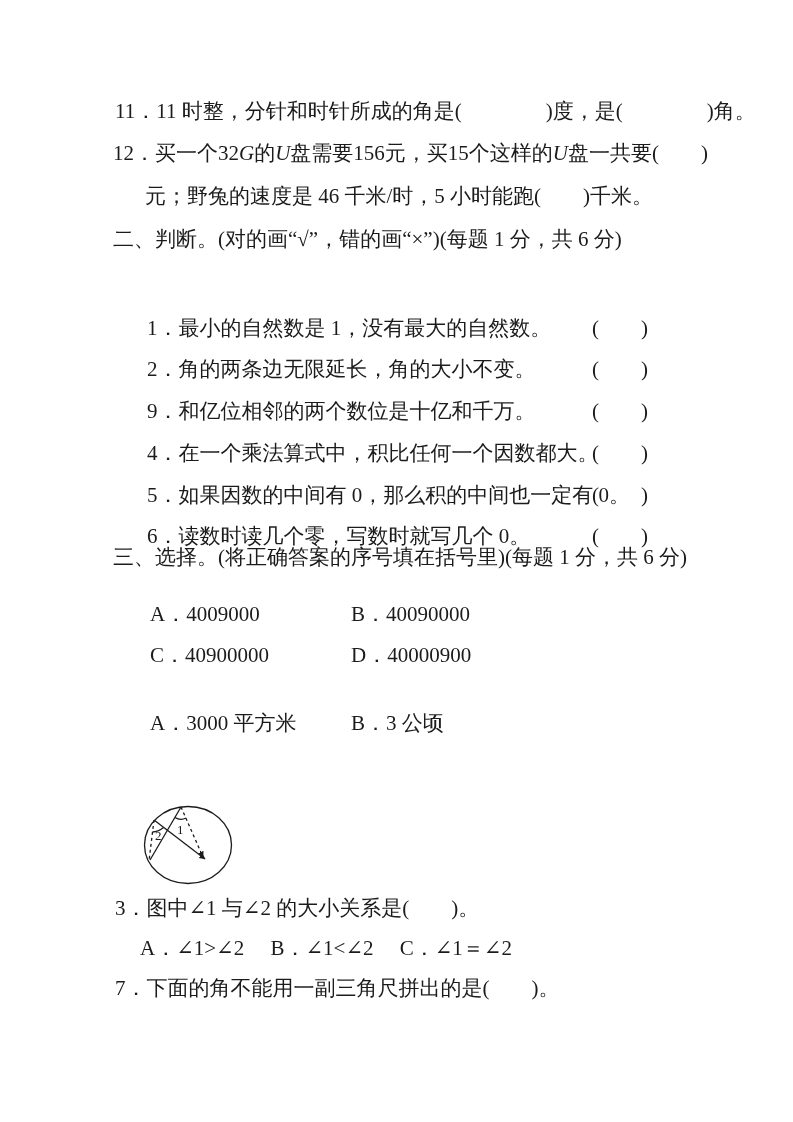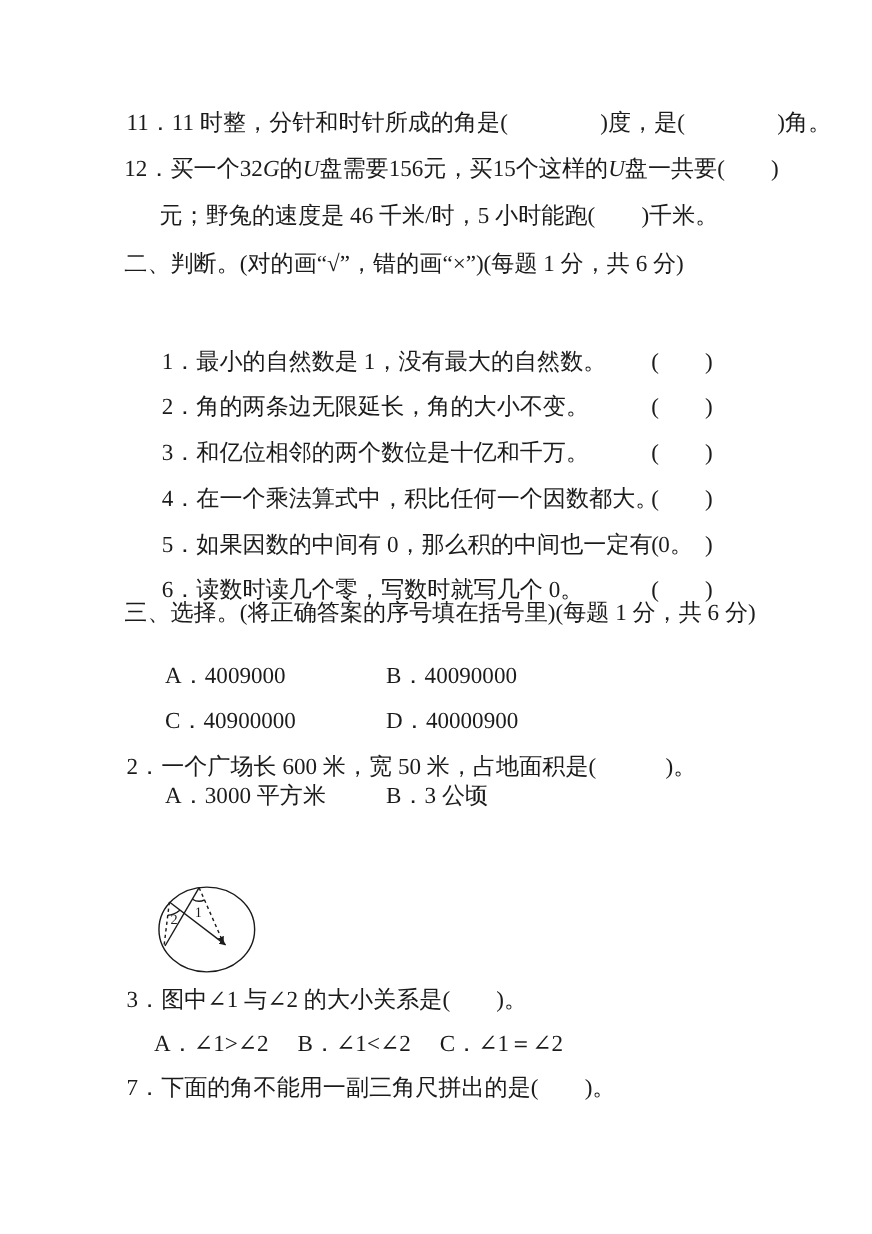--- a/index.html
+++ b/index.html
@@ -45,21 +45,21 @@
 
   <div class="row" style="top:267px">
     <span class="stem">1．最小的自然数是 1，没有最大的自然数。</span>
     <span class="brk">(　　)</span>
   </div>
   <div class="row" style="top:308px">
     <span class="stem">2．角的两条边无限延长，角的大小不变。</span>
     <span class="brk">(　　)</span>
   </div>
   <div class="row" style="top:350px">
-    <span class="stem">3．和亿位相邻的两个数位是十亿和千万。</span>
+    <span class="stem">9．和亿位相邻的两个数位是十亿和千万。</span>
     <span class="brk">(　　)</span>
   </div>
   <div class="row" style="top:392px">
     <span class="stem">4．在一个乘法算式中，积比任何一个因数都大。</span>
     <span class="brk">(　　)</span>
   </div>
   <div class="row" style="top:434px">
     <span class="stem">5．如果因数的中间有 0，那么积的中间也一定有 0。</span>
     <span class="brk">(　　)</span>
   </div>
@@ -72,21 +72,20 @@
 
   <div class="optrow" style="top:601px">
     <span class="opt1">A．4009000</span>
     <span class="opt2">B．40090000</span>
   </div>
   <div class="optrow" style="top:642px">
     <span class="opt1">C．40900000</span>
     <span class="opt2">D．40000900</span>
   </div>
 
-  <div class="line" style="top:684px;left:115px">2．一个广场长 600 米，宽 50 米，占地面积是(　　　)。</div>
   <div class="optrow" style="top:710px">
     <span class="opt1">A．3000 平方米</span>
     <span class="opt2">B．3 公顷</span>
   </div>
 
   <svg class="figure" style="left:139px;top:799px" width="98" height="99" viewBox="0 0 98 99">
     <defs>
       <marker id="arw" markerWidth="9" markerHeight="9" refX="5.5" refY="3" orient="auto" markerUnits="userSpaceOnUse">
         <path d="M0,0 L6,3 L0,6 z" fill="#1b1b1b"></path>
       </marker>

